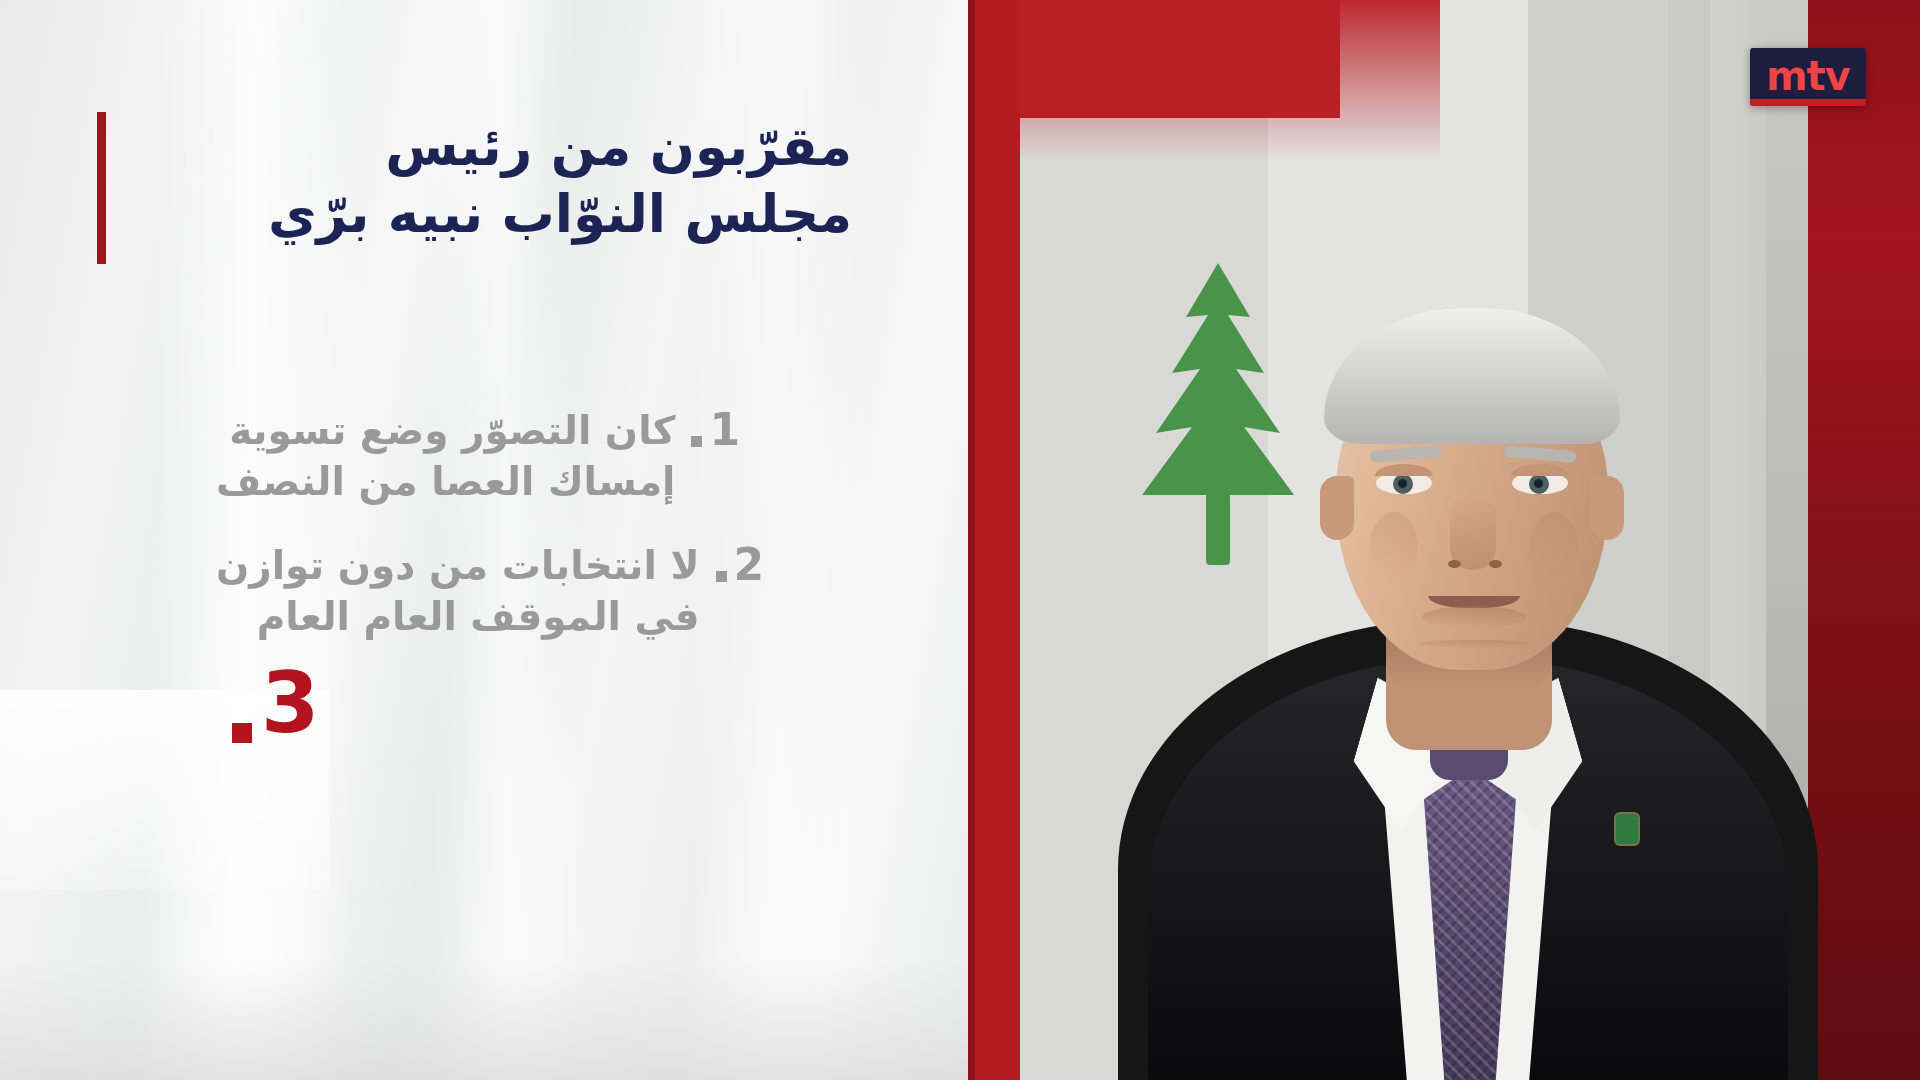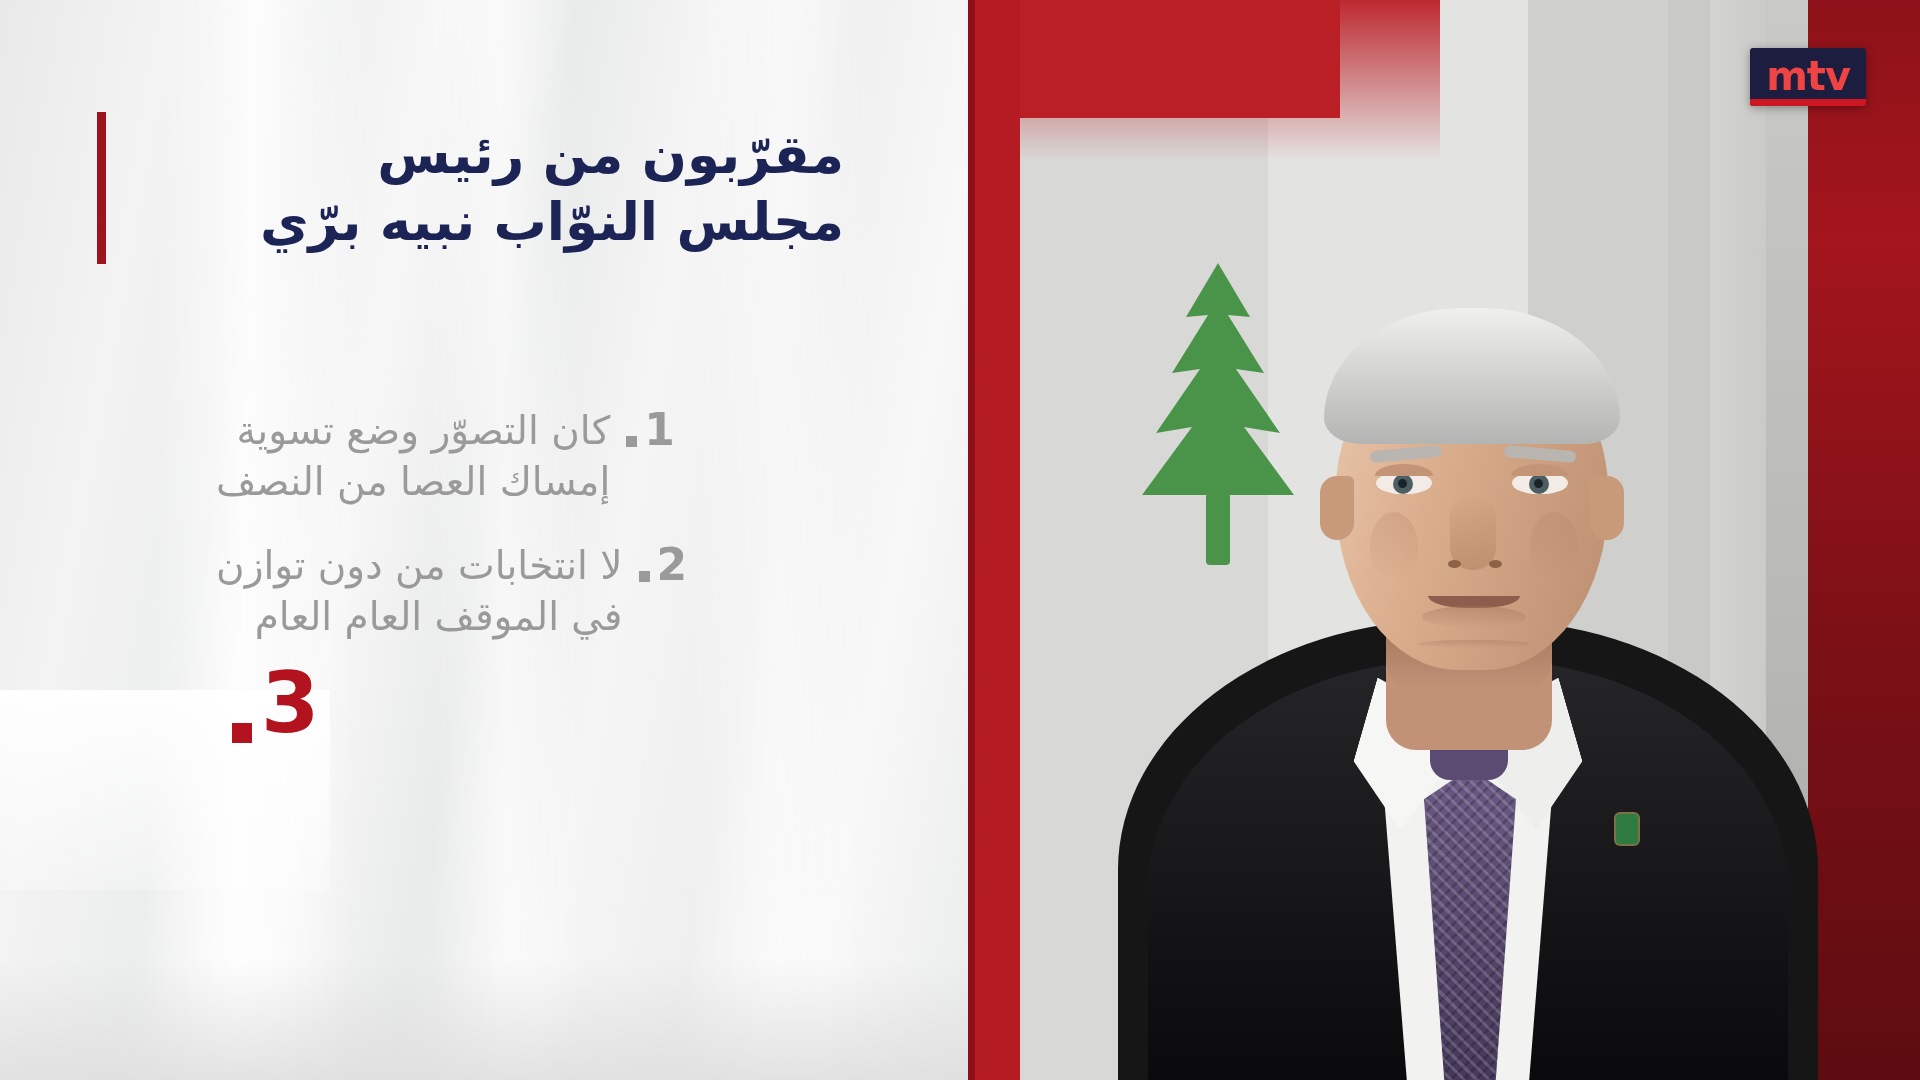--- a/index.html
+++ b/index.html
@@ -71,21 +71,21 @@
   
   .headline-block {
     position: absolute;
     right: 112px;
     top: 110px;
     width: 630px;
     direction: rtl;
     text-align: right;
   }
   .headline-text {
-    margin: 12px;
+    margin: 4px;
     color: #1b2455;
     font-size: 53px;
     line-height: 1.26;
     font-weight: 700;
     letter-spacing: 0px;
     white-space: pre-line;
   }
   .headline-rule {
     position: absolute;
     right: 862px;
@@ -129,21 +129,21 @@
     width: 11px;
     height: 11px;
     background: #9a9a9a;
     margin-top: 30px;
     margin-right: 7px;
   }
   .point-text {
     color: #9a9a9a;
     font-size: 39px;
     line-height: 1.30;
-    font-weight: 400;
+    font-weight: 700;
     text-align: right;
     white-space: pre-line;
     flex: 0 1 auto;
   }
 
   
   .point-row.is-active {
     margin-top: 16px;
     margin-bottom: 0;
   }

